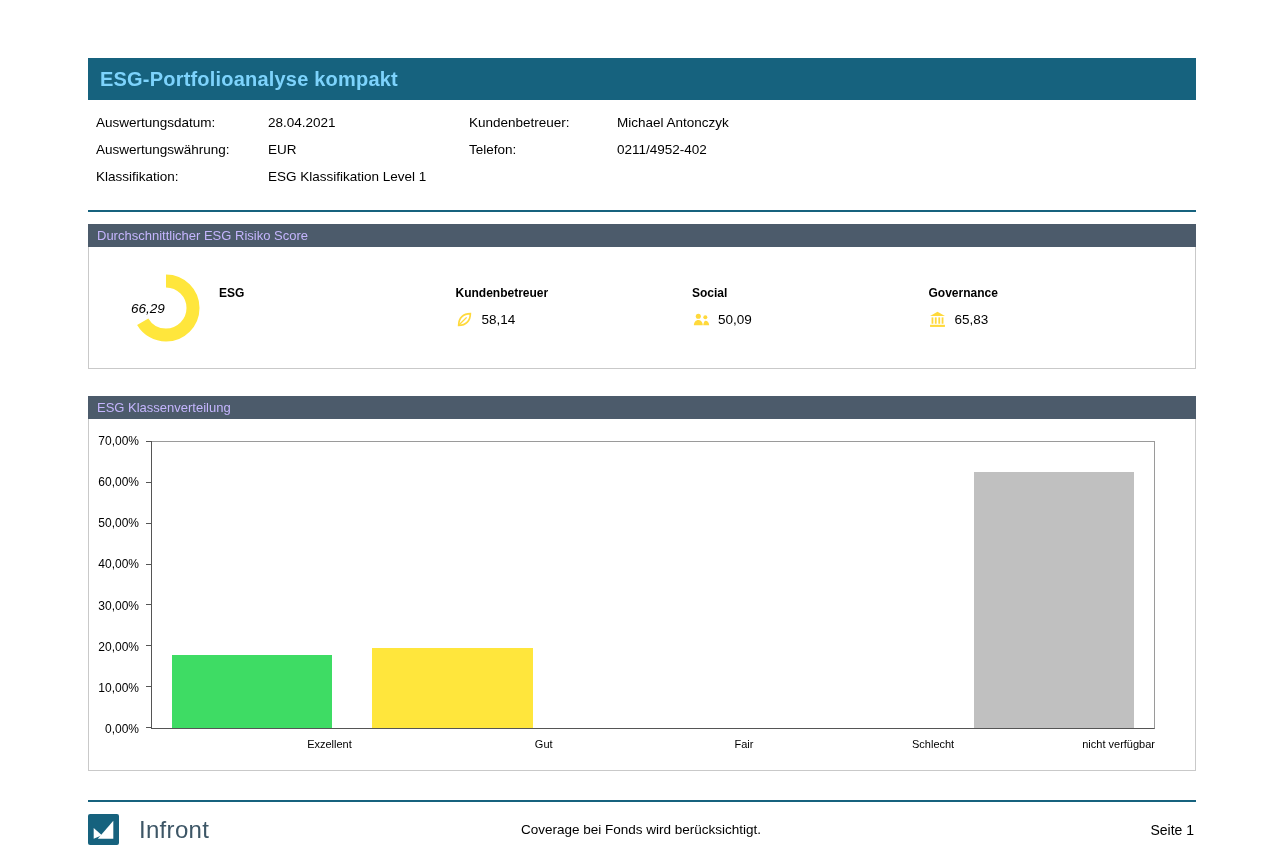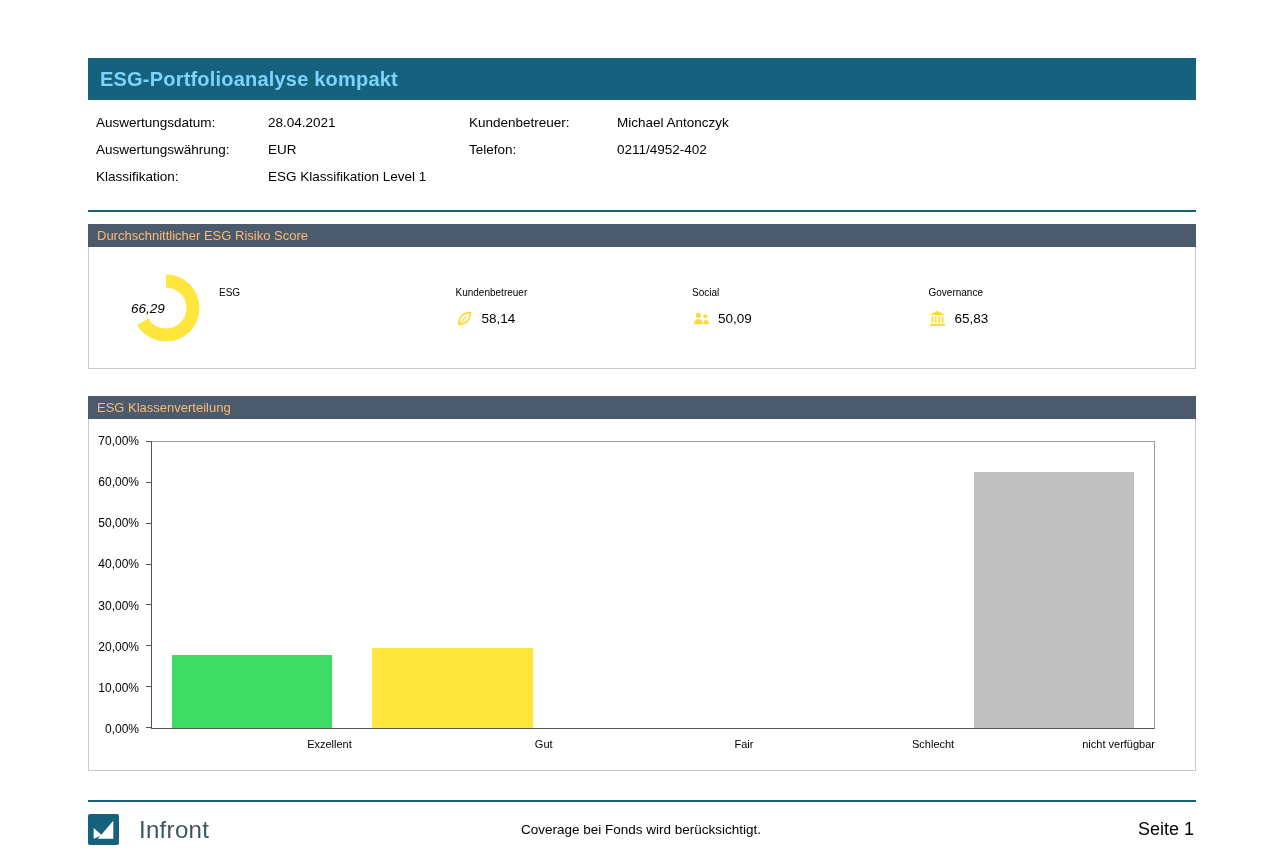--- a/index.html
+++ b/index.html
@@ -19,32 +19,32 @@
   .info-col.col3{flex:1;}
   .info-row{height:27px;line-height:20px;display:flex;align-items:flex-start;}
   .col1 .lbl{width:132px;flex:0 0 132px;}
   .col2 .lbl{width:172px;flex:0 0 172px;}
   .col3 .lbl{width:148px;flex:0 0 148px;}
   .teal-rule{border:none;border-top:2px solid #16627E;margin-top:8px;}
 
   
   .section{margin-top:12px;}
   .section + .section{margin-top:27px;}
-  .section-header{background:#4C5B6B;color:#fdba74;font-size:13px;height:23px;
+  .section-header{background:#4C5B6B;color:#c4b5fd;font-size:13px;height:23px;
     display:flex;align-items:center;padding:0 9px;}
   .section-body{border:1px solid #c9c9c9;border-top:none;background:#fff;}
 
   
   .score-body{display:flex;align-items:center;height:122px;padding:0 30px;}
   .donut-wrap{position:relative;width:70px;height:70px;margin-left:12px;margin-right:18px;flex:0 0 70px;font-style:italic;}
   .donut-wrap svg{display:block;}
   .donut-value{position:absolute;left:0px;top:50%;transform:translateY(-50%);
     font-size:13.5px;}
   .pillar{flex:1;display:flex;flex-direction:column;}
-  .pillar .p-title{font-size:10px;font-weight:normal;}
+  .pillar .p-title{font-size:12px;font-weight:bold;}
   .pillar .p-value-row{display:flex;align-items:center;gap:8px;margin-top:10px;height:20px;font-size:13.5px;}
   .pillar .p-icon{width:18px;height:18px;display:inline-flex;align-items:center;justify-content:center;}
 
   
   .chart-area{position:relative;padding:22px 40px 14px 62px;height:352px;}
   .plot{position:relative;height:288px;border:1px solid #9a9a9a;border-bottom:1px solid #555;border-left:1px solid #555;background:#fff;}
   .bars{display:flex;height:100%;align-items:flex-end;justify-content:space-around;}
   .bar-slot{flex:1;height:100%;display:flex;align-items:flex-end;justify-content:center;}
   .bar{width:80%;}
   .y-axis{position:absolute;left:0;top:22px;width:58px;height:288px;}
@@ -52,21 +52,21 @@
   .tickmark{position:absolute;left:-6px;width:6px;height:1px;background:#555;}
   .x-axis{display:flex;margin-top:9px;}
   .cat{flex:1;text-align:right;font-size:11px;}
 
   
   .footer{position:absolute;left:88px;top:800px;width:1108px;}
   .footer-rule{border:none;border-top:2px solid #16627E;}
   .footer-row{display:flex;align-items:center;margin-top:12px;}
   .footer-left{flex:1;display:flex;align-items:center;}
   .footer-center{flex:0 0 auto;font-size:13.5px;text-align:center;}
-  .footer-right{flex:1;text-align:right;font-size:18px;padding-right:2px;}
+  .footer-right{flex:1;text-align:right;font-size:14px;padding-right:2px;}
   .logo{display:flex;align-items:center;gap:20px;text-align:center;}
   .logo-text{font-size:24px;color:#3D5666;letter-spacing:0.3px;}
 </style>
 </head>
 <body>
 
 <div class="page">
 
   <div class="title-bar">
     <h1>ESG-Portfolioanalyse kompakt</h1>

